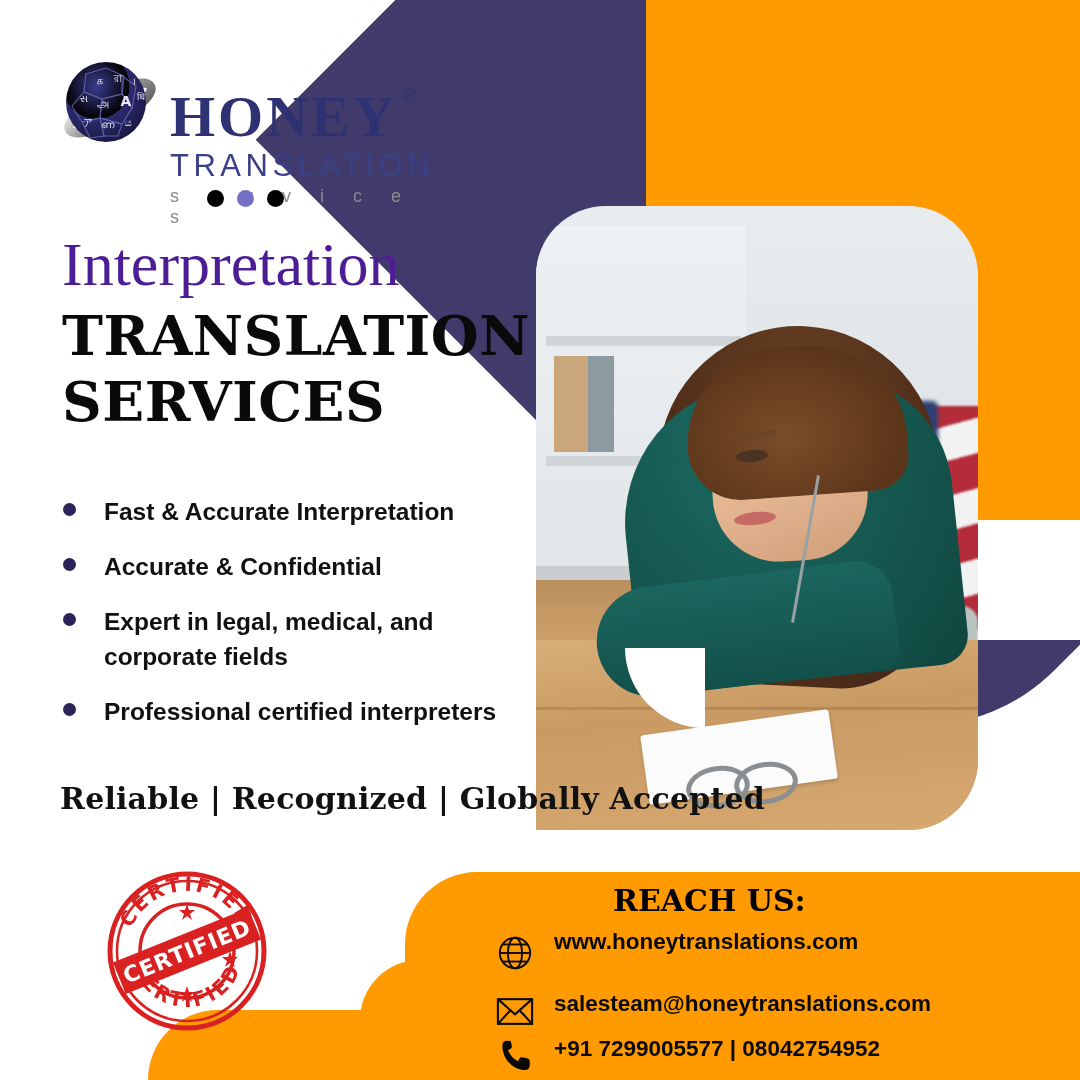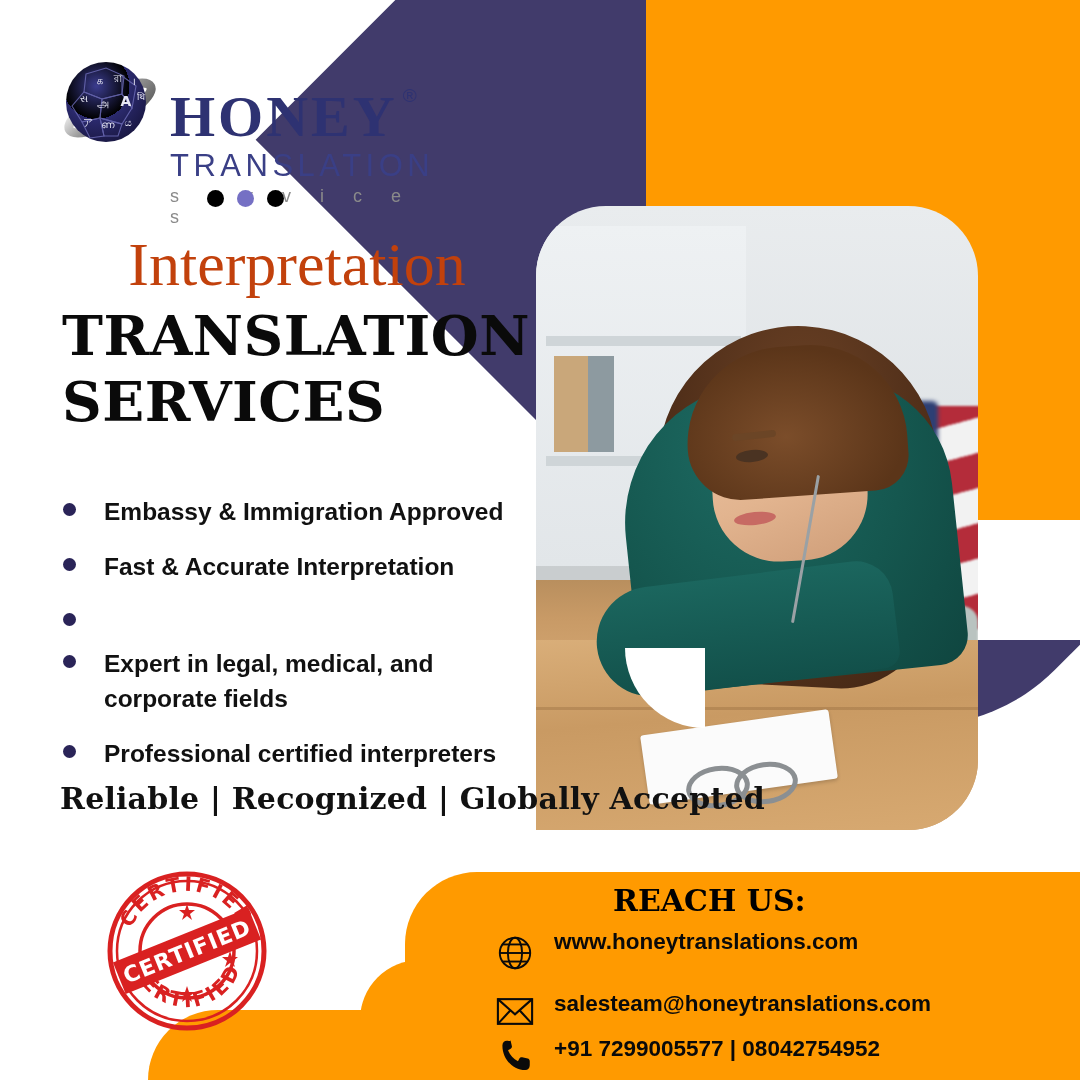--- a/index.html
+++ b/index.html
@@ -126,21 +126,21 @@
   
   #dots{position:absolute;left:207px;top:190px;display:flex;gap:13px;}
   .dot{width:17px;height:17px;border-radius:50%;}
   .dot.k{background:#000;}
   .dot.p{background:#7570C4;}
 
   
   #headline{position:absolute;left:62px;top:232px;width:470px;}
   #h-script{
     font-family:"Liberation Serif",serif;font-weight:400;font-size:62px;
-    color:#c2410c;line-height:1.05;letter-spacing:0px;text-align:center;
+    color:#4c1d95;line-height:1.05;letter-spacing:0px;
   }
   #h-main{
     font-family:"DejaVu Serif",serif;font-weight:700;font-size:55px;
     color:#0a0a0a;line-height:1.20;letter-spacing:0.5px;margin-top:6px;
   }
 
   
   #bullets{position:absolute;left:58px;top:494px;width:470px;}
   .bullet-row{display:flex;align-items:flex-start;margin-bottom:20px;}
   .bullet-dot{flex:none;width:13px;height:13px;border-radius:50%;background:#2A2458;margin:9px 28px 0 5px;}
@@ -290,28 +290,25 @@
     <div id="h-script">Interpretation</div>
     <div id="h-main">
       <div>TRANSLATION</div>
       <div>SERVICES</div>
     </div>
   </div>
 
   <div id="bullets">
     <div class="bullet-row">
       <span class="bullet-dot"></span>
-      <span class="bullet-text">Embassy &amp; Immigration Approved</span>
+      <span class="bullet-text">Fast &amp; Accurate Interpretation</span>
     </div>
     <div class="bullet-row">
       <span class="bullet-dot"></span>
-      <span class="bullet-text">Fast &amp; Accurate Interpretation</span>
-    </div>
-    <div class="bullet-row">
-      <span class="bullet-dot"></span>
+      <span class="bullet-text">Accurate &amp; Confidential</span>
     </div>
     <div class="bullet-row">
       <span class="bullet-dot"></span>
       <span class="bullet-text" style="max-width:345px">Expert in legal, medical, and corporate fields</span>
     </div>
     <div class="bullet-row">
       <span class="bullet-dot"></span>
       <span class="bullet-text">Professional certified interpreters</span>
     </div>
   </div>

